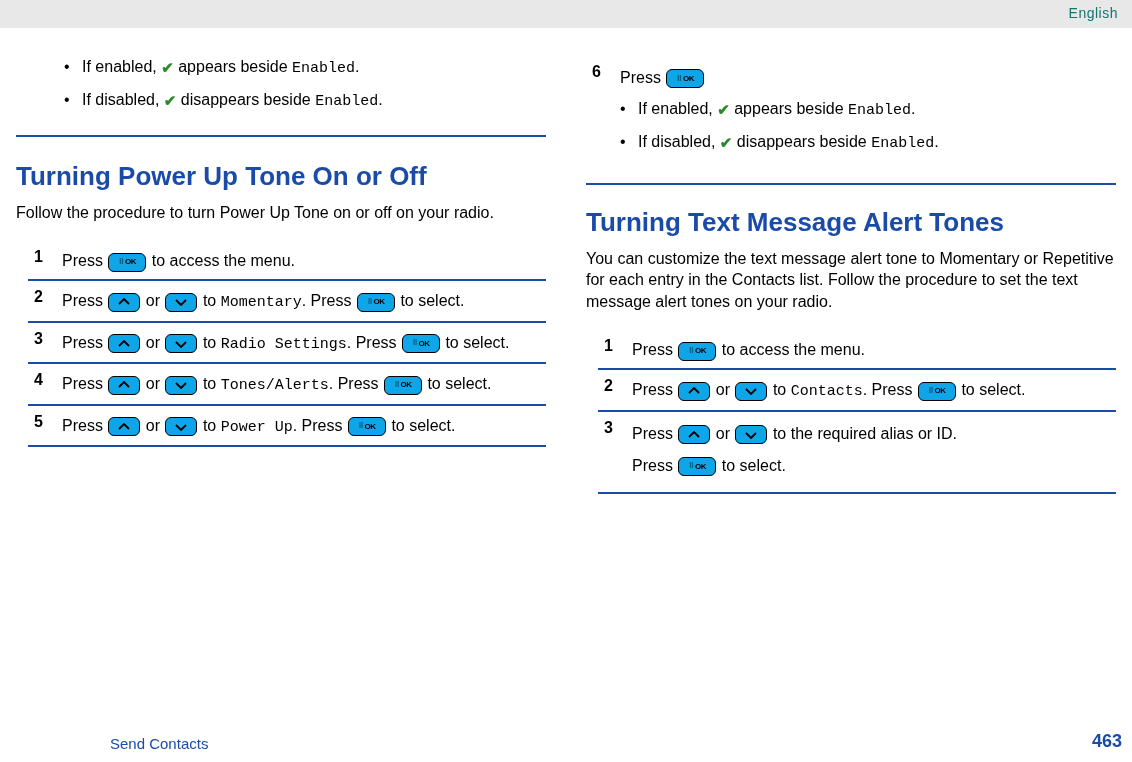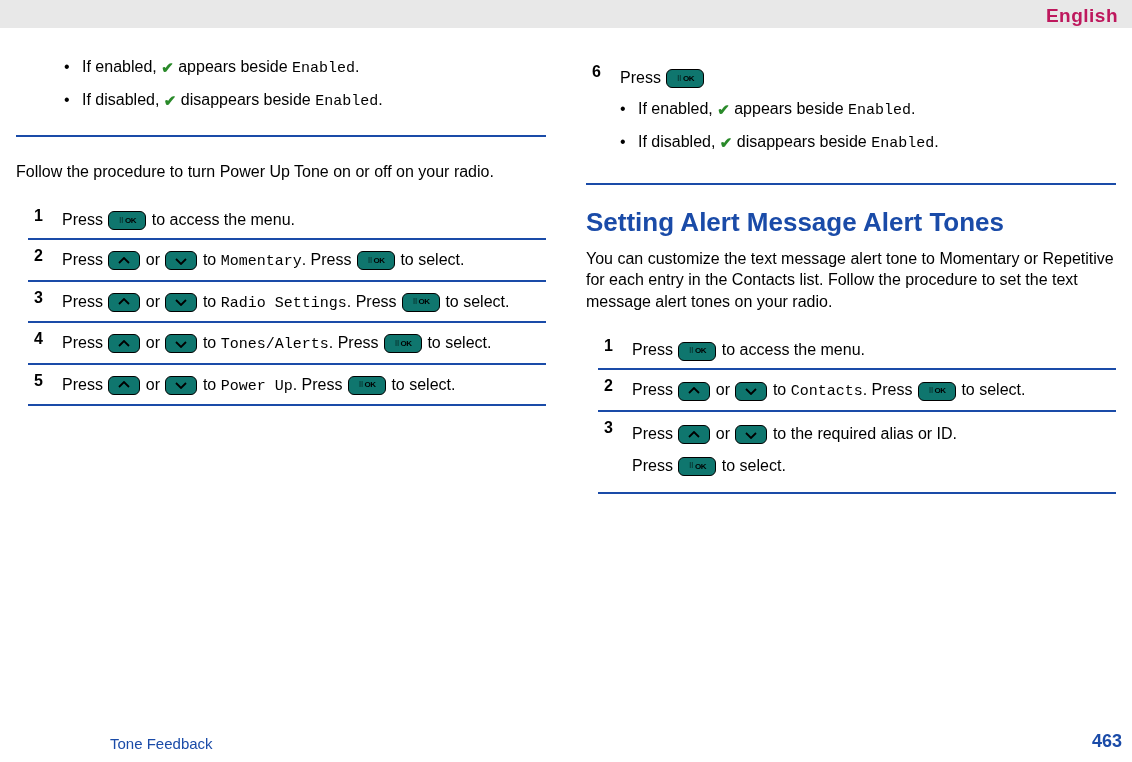--- a/index.html
+++ b/index.html
@@ -16,23 +16,23 @@
   .header-bar {
     background: #e8e8e8;
     height: 28px;
     width: 100%;
     position: relative;
   }
   .header-lang {
     position: absolute;
     right: 14px;
     top: 5px;
-    color: #be185d;
-    font-weight: bold;
-    font-size: 19px;
+    color: #0f766e;
+    font-weight: normal;
+    font-size: 14px;
     letter-spacing: 0.5px;
   }
   .content {
     display: flex;
     padding: 28px 16px 0 16px;
     gap: 40px;
   }
   .col {
     flex: 1;
     min-width: 0;
@@ -105,21 +105,21 @@
   .btn {
     display: inline-flex;
     align-items: center;
     justify-content: center;
     border: 1.5px solid #000;
     border-radius: 6px;
     min-width: 32px;
     height: 19px;
     padding: 0 3px;
     vertical-align: middle;
-    background: #0f766e;
+    background: #0ea5e9;
     margin: 0 1px;
     position: relative;
   }
   .btn.ok {
     width: 38px;
   }
   .btn.ok .ok-dots {
     font-size: 7px;
     letter-spacing: -1px;
     margin-right: 2px;
@@ -172,20 +172,21 @@
       <li>
         <span>If enabled, </span><span class="check">✔</span><span> appears beside </span><span class="mono">Enabled</span><span>.</span>
       </li>
       <li>
         <span>If disabled, </span><span class="check">✔</span><span> disappears beside </span><span class="mono">Enabled</span><span>.</span>
       </li>
     </ul>
 
     <hr class="sec-div">
 
+    <h2 class="section">Turning Power Up Tone On or Off</h2>
     <p class="intro">Follow the procedure to turn Power Up Tone on or off on your radio.</p>
 
     <ol class="steps">
       <li>
         <span>Press </span><span class="btn ok">
             <span class="ok-dots">⠿</span>
             <span class="ok-txt">OK</span>
           </span><span> to access the menu.</span>
       </li>
       <li>
@@ -265,21 +266,21 @@
             <li style="margin-bottom:2px;">
               <span>If disabled, </span><span class="check">✔</span><span> disappears beside </span><span class="mono">Enabled</span><span>.</span>
             </li>
           </ul>
         </div>
       </li>
     </ol>
 
     <div style="height:22px;"></div>
 
-    <h2 class="section">Setting Alert Message Alert Tones</h2>
+    <h2 class="section">Turning Text Message Alert Tones</h2>
     <p class="intro">You can customize the text message alert tone to Momentary or Repetitive for each entry in the Contacts list. Follow the procedure to set the text message alert tones on your radio.</p>
 
     <ol class="steps">
       <li>
         <span>Press </span><span class="btn ok">
             <span class="ok-dots">⠿</span>
             <span class="ok-txt">OK</span>
           </span><span> to access the menu.</span>
       </li>
       <li>
@@ -316,15 +317,15 @@
               </span><span> to select.</span>
           </p>
         </div>
       </li>
     </ol>
 
   </div>
 </div>
 
 <div class="footer">
-  <a class="feedback">Tone Feedback</a>
+  <a class="feedback">Send Contacts</a>
   <span class="pagenum">463</span>
 </div>
 
 </body></html>

